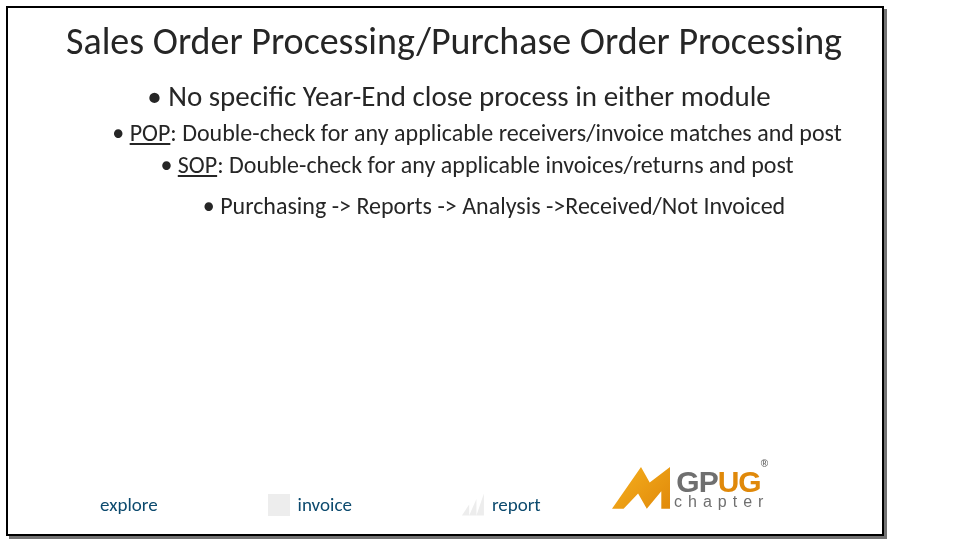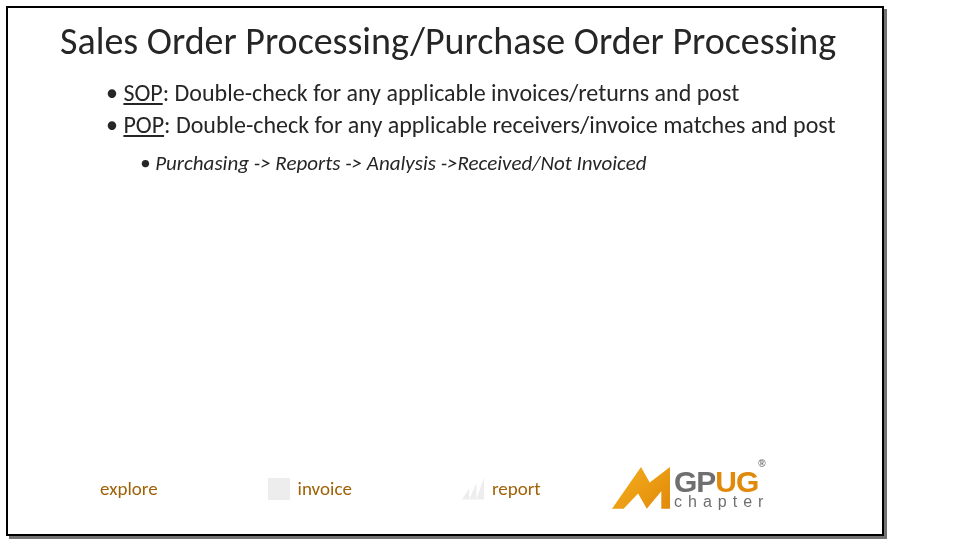--- a/index.html
+++ b/index.html
@@ -2,20 +2,21 @@
 <html><head>
 <meta charset="utf-8">
 <style>
   * { box-sizing: border-box; margin: 0; padding: 0; }
   html, body { width: 960px; height: 540px; font-family: Calibri, "Segoe UI", Arial, sans-serif; background: #fff; color: #222; }
   .slide {
     position: relative;
     width: 888px;
     height: 540px;
     background: #fff;
+    text-align: center;
   }
   .border-box {
     position: absolute;
     top: 6px; left: 6px; right: 4px; bottom: 4px;
     border: 2px solid #000;
     box-shadow: 3px 3px 0 0 rgba(0,0,0,0.55);
   }
   .content {
     position: absolute;
     top: 20px; left: 60px; right: 40px;
@@ -43,45 +44,44 @@
     color: #262626;
     margin-left: 46px;
     text-indent: -16px;
     padding-left: 16px;
     line-height: 1.25;
     margin-bottom: 2px;
   }
   .lvl2::before { content: "• "; }
   .lvl2 .u { text-decoration: underline; }
   .lvl3 {
-    font-size: 21px;
+    font-size: 24px;
     color: #262626;
     margin-left: 80px;
     text-indent: -14px;
     padding-left: 14px;
     line-height: 1.3;
     margin-top: 10px;
-    font-style: italic;
   }
   .lvl3::before { content: "• "; }
 
   .footer {
     position: absolute;
     bottom: 18px;
     left: 60px;
     right: 40px;
     height: 60px;
   }
   .footer-words {
     position: absolute;
     left: 40px;
-    bottom: 22px;
+    bottom: 6px;
     display: flex;
     gap: 110px;
-    color: #a16207;
+    color: #0c4a6e;
     font-size: 19px;
     font-weight: 300;
     align-items: center;
   }
   .footer-word { display: flex; align-items: center; gap: 8px; }
   .footer-icon {
     width: 22px; height: 22px;
     background: #ededed;
     display: inline-block;
   }
@@ -137,26 +137,27 @@
 </head>
 <body>
 
 <div class="slide">
   <div class="border-box"></div>
 
   <div class="content">
     <h1 class="title">Sales Order Processing/Purchase Order Processing</h1>
 
     <ul class="bullets">
+      <li class="lvl1">No specific Year-End close process in either module</li>
 
       <li class="lvl2">
-        <span class="u">SOP</span><span>:  Double-check for any applicable invoices/returns and post</span>
+        <span class="u">POP</span><span>:  Double-check for any applicable receivers/invoice matches and post</span>
       </li>
       <li class="lvl2">
-        <span class="u">POP</span><span>:  Double-check for any applicable receivers/invoice matches and post</span>
+        <span class="u">SOP</span><span>:  Double-check for any applicable invoices/returns and post</span>
       </li>
 
       <li class="lvl3">Purchasing -&gt; Reports -&gt; Analysis -&gt;Received/Not Invoiced</li>
     </ul>
   </div>
 
   <div class="footer">
     <div class="footer-words">
       <div class="footer-word">
         <span>explore</span>

